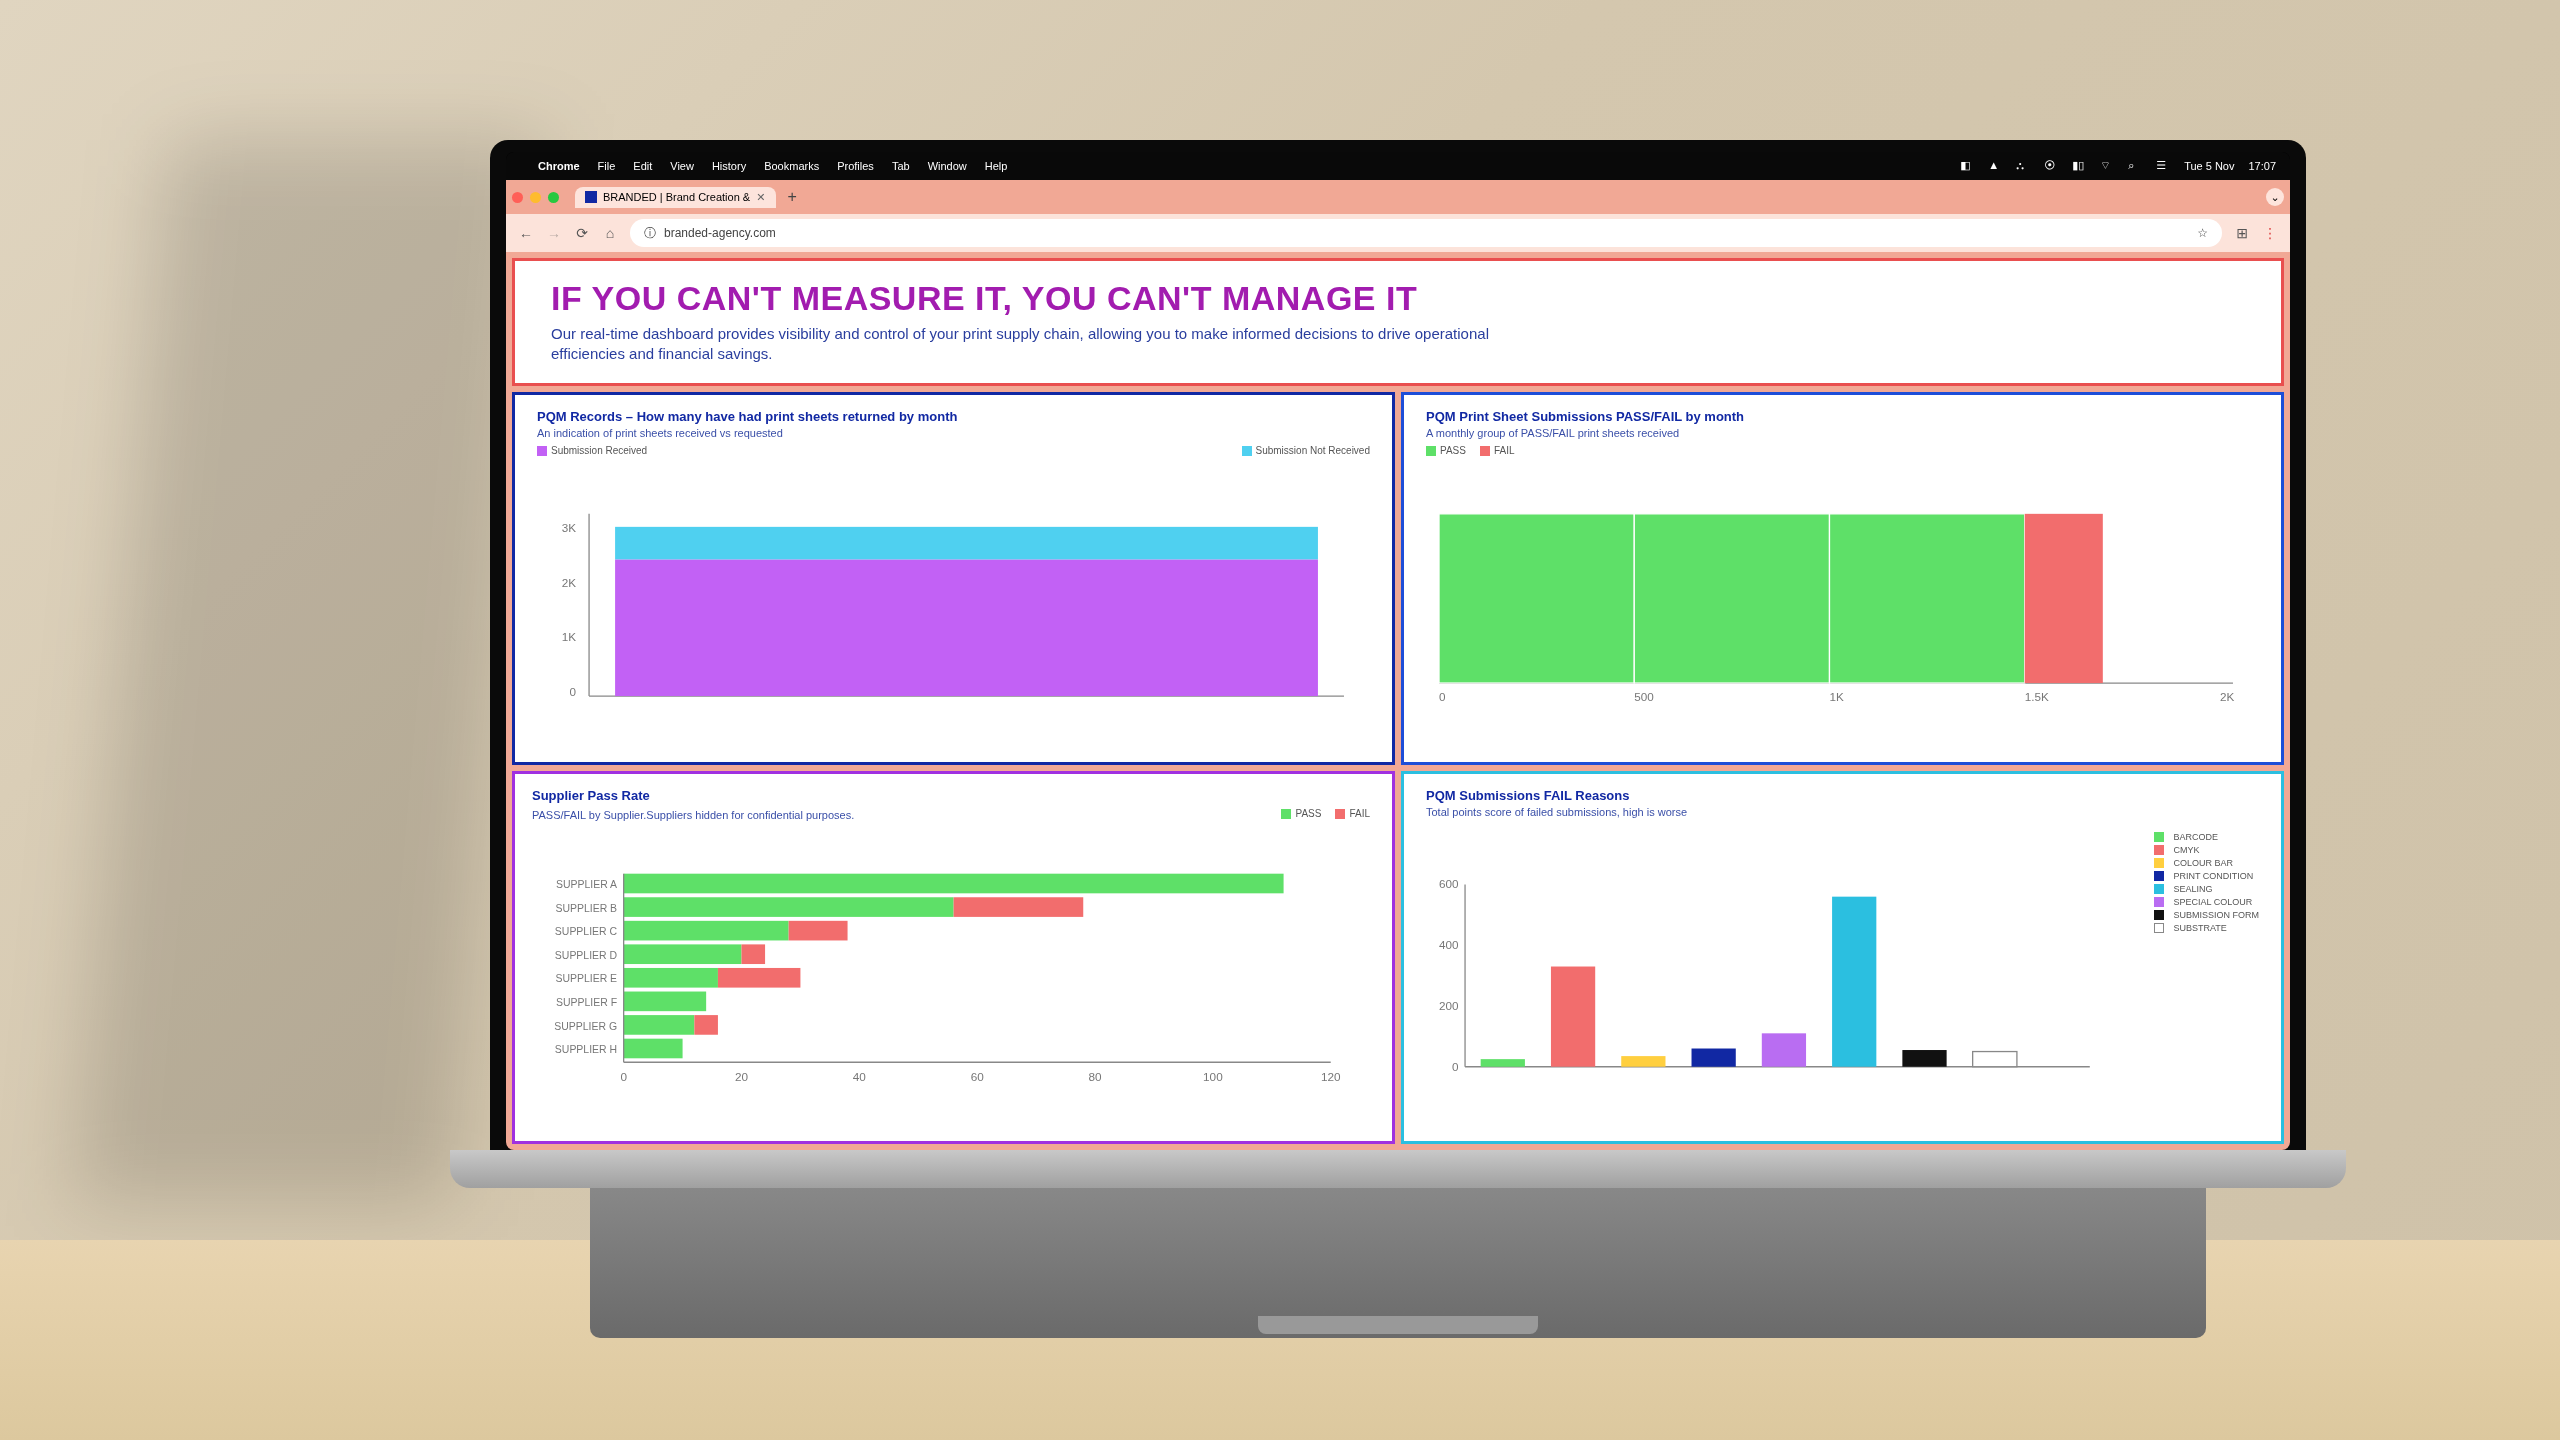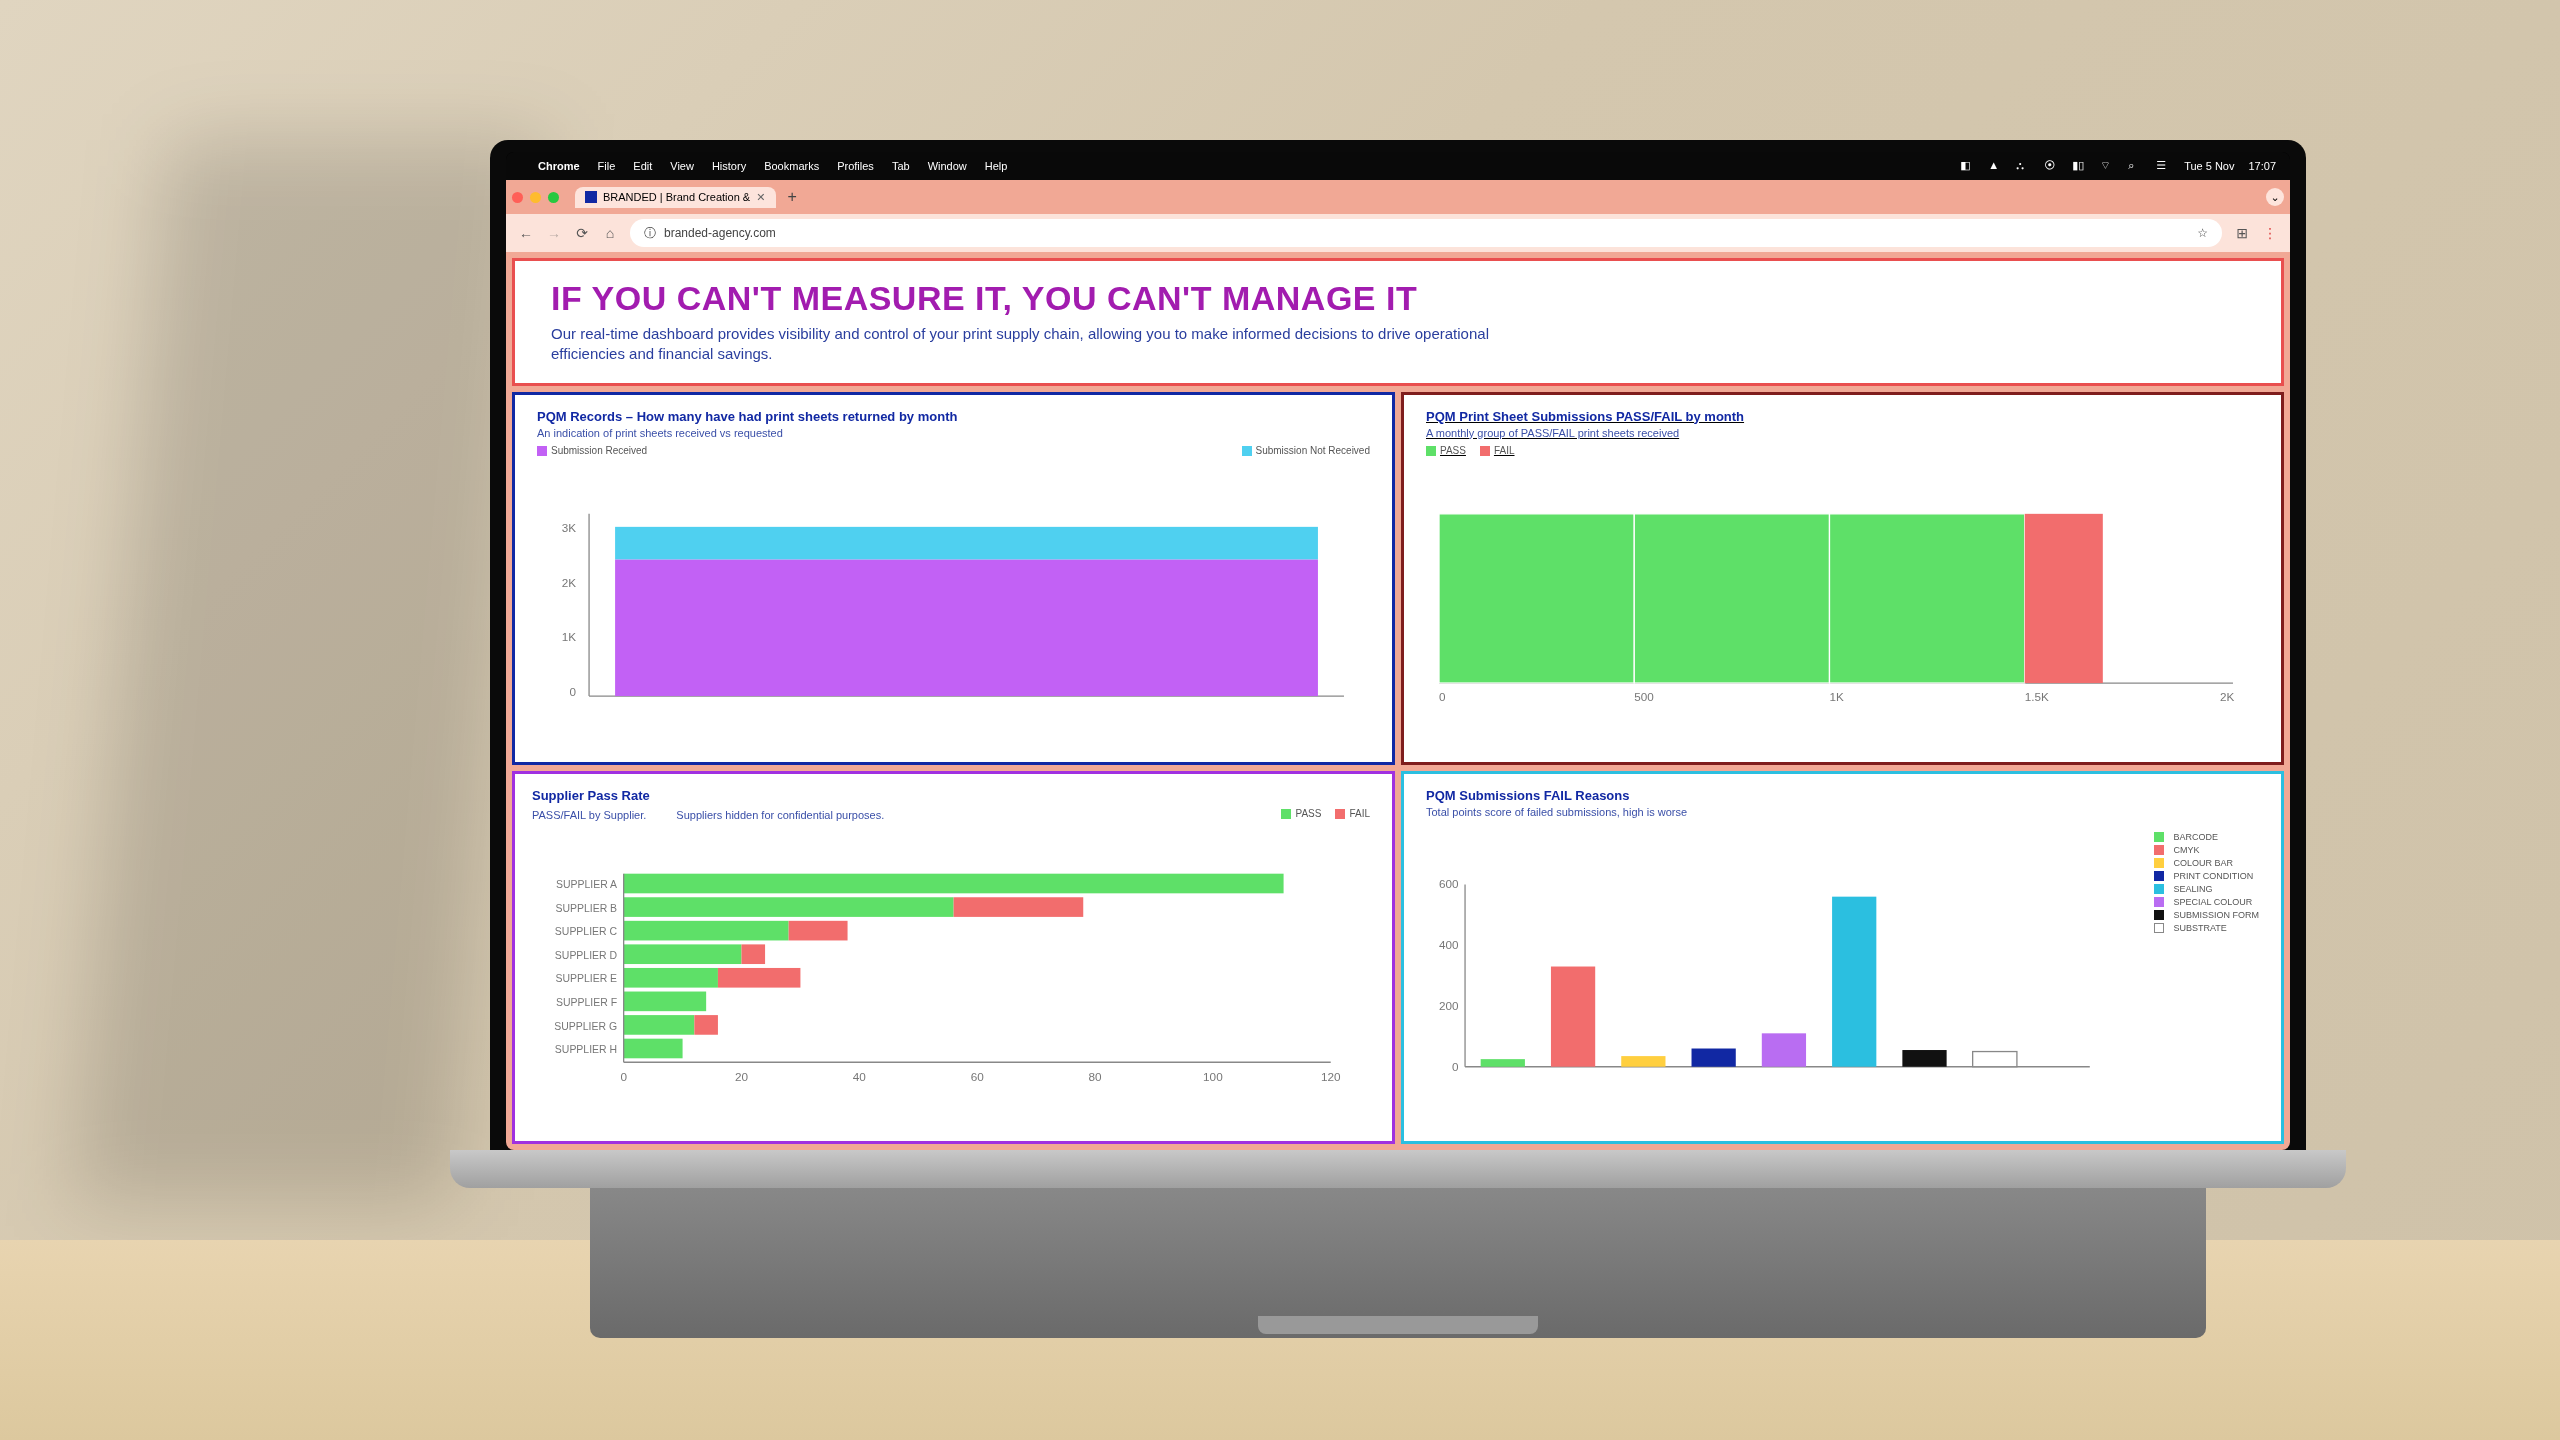--- a/index.html
+++ b/index.html
@@ -23,21 +23,21 @@
 .navbtn { color:#555; font-size:14px; width:16px; text-align:center; }
 .url { flex:1; background:#fff; border-radius:18px; height:28px; display:flex; align-items:center; padding:0 14px; font-size:12px; color:#444; gap:8px; }
 .url .star { margin-left:auto; }
 .viewport { flex:1; background:#f1a895; padding:6px; overflow:hidden; display:flex; flex-direction:column; gap:6px; }
 .hero { background:#fff; border:3px solid #e94f4f; padding:18px 36px; }
 .hero h1 { color:#a21caf; font-size:34px; font-weight:800; letter-spacing:0.5px; }
 .hero p { color:#2a3e9e; font-size:15px; margin-top:6px; max-width:960px; line-height:1.35; }
 .grid { flex:1; display:grid; grid-template-columns:1fr 1fr; grid-template-rows:1fr 1fr; gap:6px; }
 .card { background:#fff; padding:14px 22px; display:flex; flex-direction:column; }
 .card.c1 { border:3px solid #1128a3; }
-.card.c2 { border:3px solid #7f1d1d;text-decoration:underline; }
+.card.c2 { border:3px solid #1d4ed8; }
 .card.c3 { border:3px solid #a030e0;padding-left:17px; }
 .card.c4 { border:3px solid #2bbfe0; }
 .card h3 { color:#1128a3; font-size:13px; font-weight:700; }
 .card .sub { color:#3a4fa8; font-size:11px; margin-top:3px; }
 .legend { display:flex; gap:14px; font-size:10px; color:#555; margin-top:6px; }
 .lg-right { justify-content:space-between; }
 .sw { width:10px; height:10px; display:inline-block; margin-right:4px; vertical-align:middle; }
 .plot { flex:1; margin-top:6px; position:relative; }
 svg { width:100%; height:100%; }
 .axis { stroke:#888; stroke-width:1; }
@@ -162,21 +162,21 @@
                 <text class="tick" x="160" y="154">500</text>
                 <text class="tick" x="310" y="154">1K</text>
                 <text class="tick" x="460" y="154">1.5K</text>
                 <text class="tick" x="610" y="154">2K</text>
               </svg>
             </div>
           </div>
 
           <div class="card c3">
             <h3>Supplier Pass Rate</h3>
-            <div style="display:flex;gap:30px;align-items:center;margin-top:3px">
+            <div style="display:flex;align-items:center;margin-top:3px">
               <span class="sub">PASS/FAIL by Supplier.</span>
               <span class="sub">Suppliers hidden for confidential purposes.</span>
               <div class="legend" style="margin:0 0 0 auto">
                 <span><i class="sw" style="background:#5ee068"></i><span>PASS</span></span>
                 <span><i class="sw" style="background:#f26d6d"></i><span>FAIL</span></span>
               </div>
             </div>
             <div class="plot">
               <svg viewBox="0 0 640 170" id="c3svg">
                   <text x="65" y="17" class="supplier-lbl">SUPPLIER A</text>

